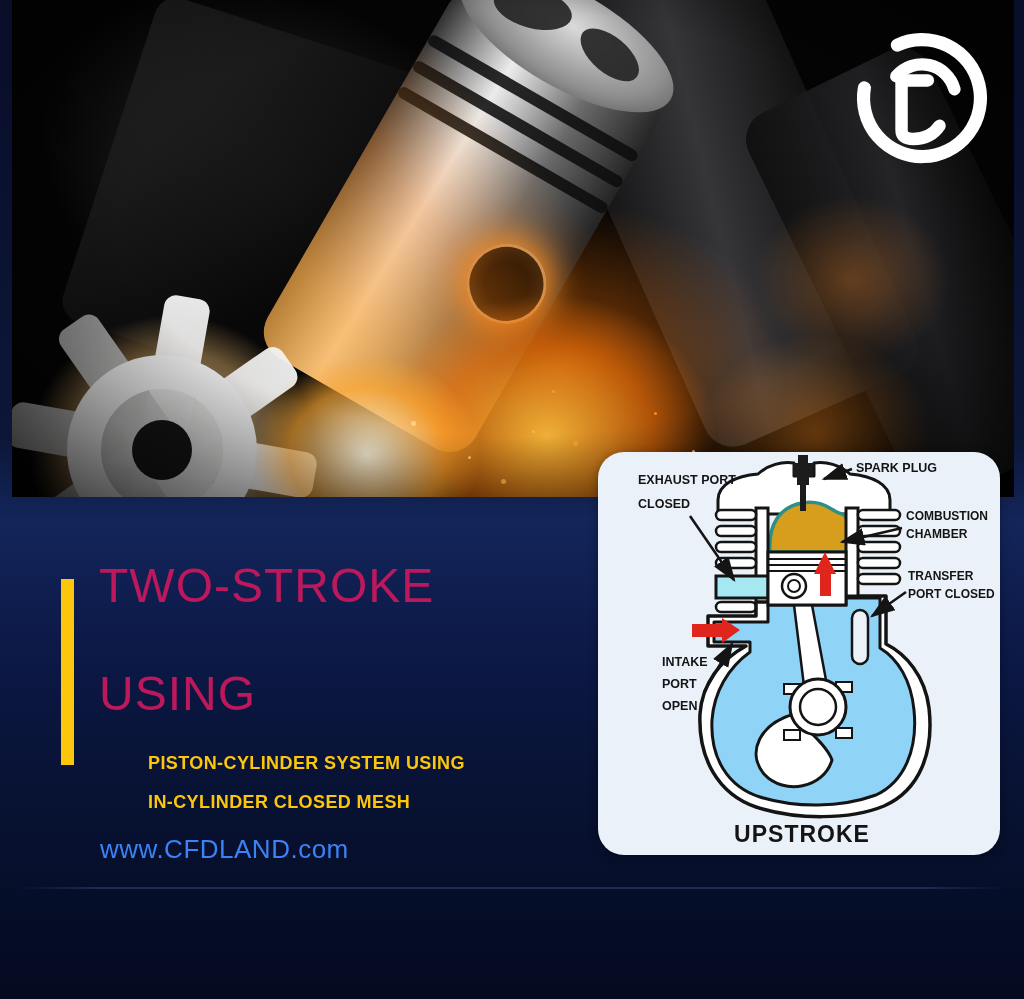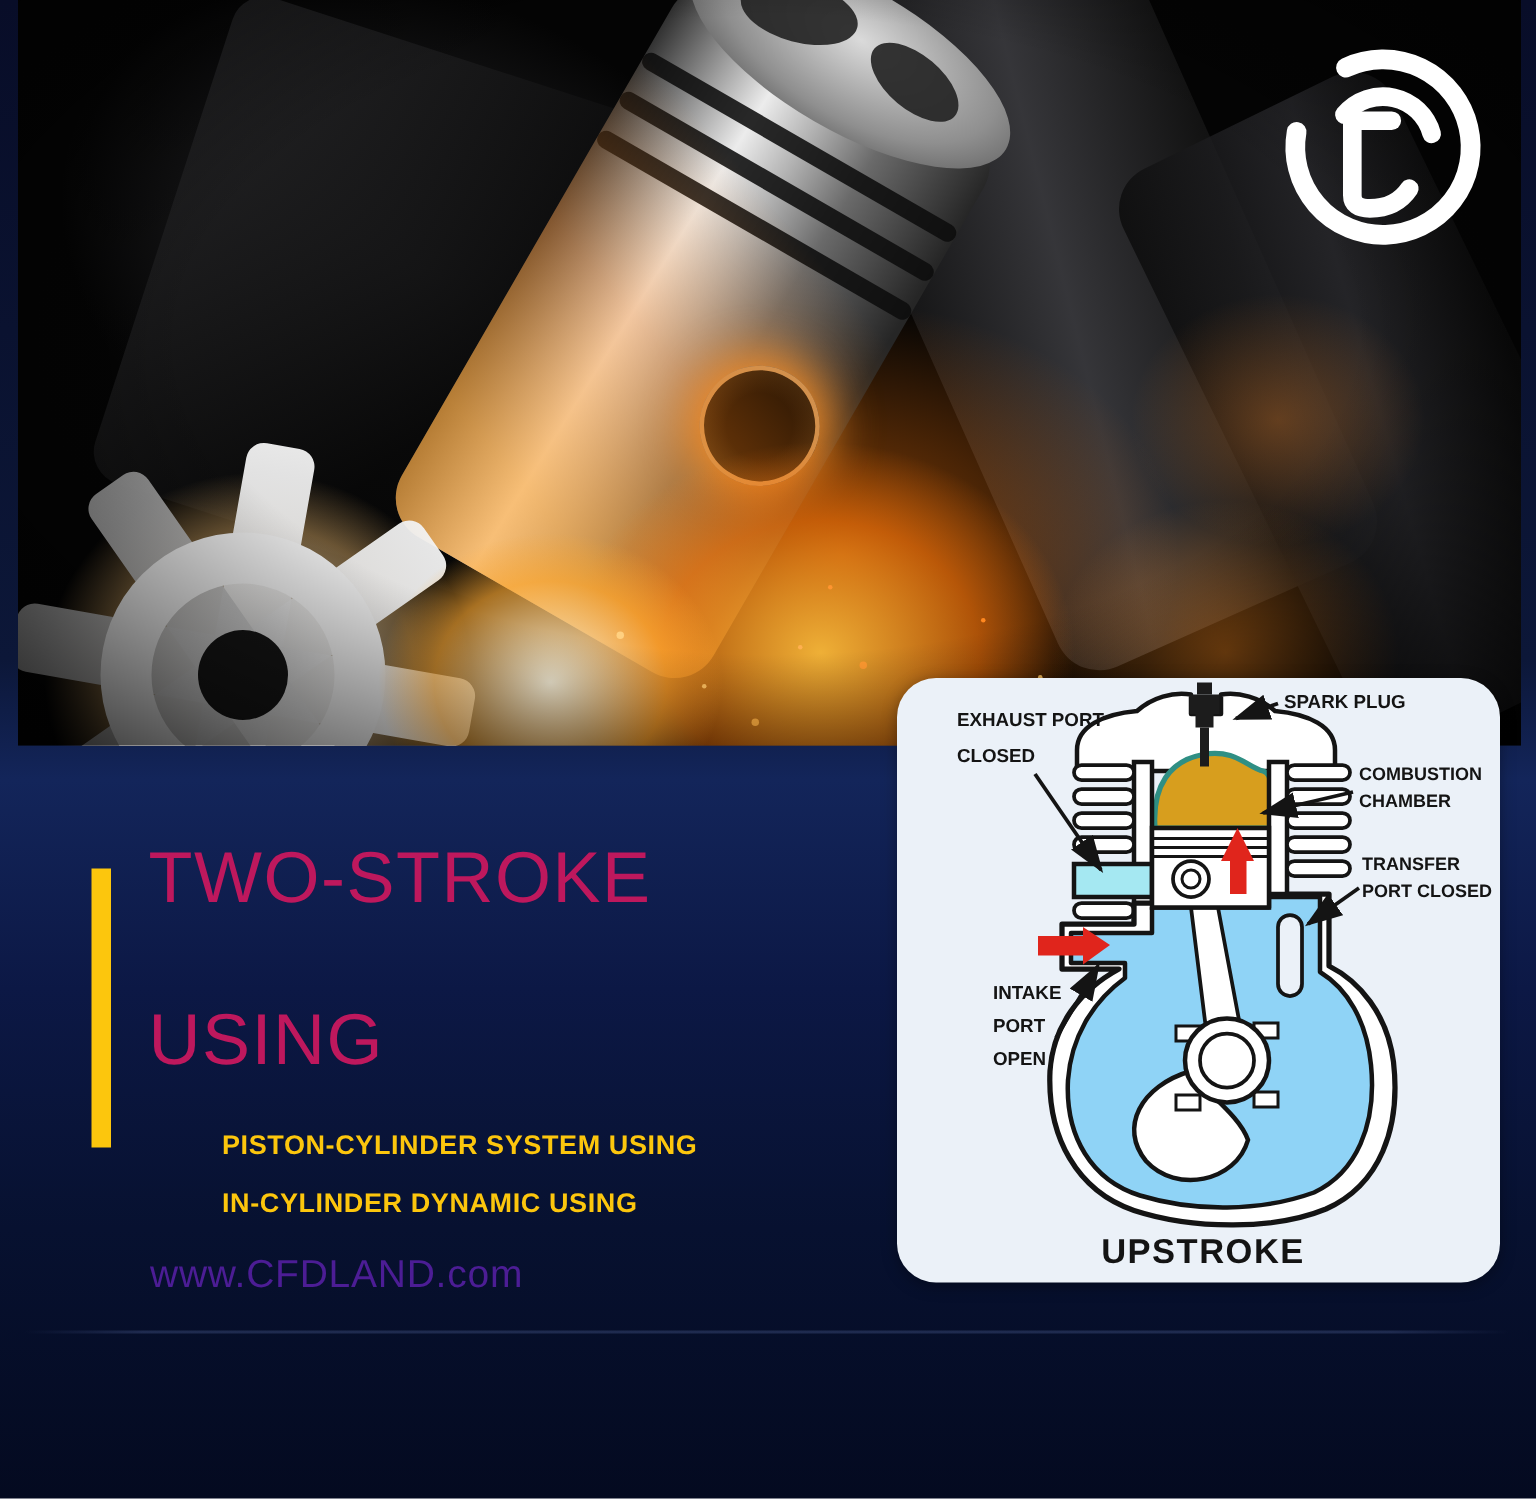--- a/index.html
+++ b/index.html
@@ -59,21 +59,21 @@
     background:radial-gradient(ellipse at 50% 45%,transparent 55%,rgba(0,0,0,.78) 100%);}
   .logo{position:absolute;right:16px;top:22px;width:152px;height:152px;}
   
   .accent-bar{position:absolute;left:61px;top:579px;width:13px;height:186px;background:#fcc60d;z-index:2;}
   .title-line{position:absolute;left:99px;color:#be185d;font-weight:400;font-size:48px;line-height:70px;
     letter-spacing:1px;z-index:2;}
   .t1{top:551px;} .t2{top:659px;}
   .sub-line{position:absolute;left:100px;color:#fcc60d;font-weight:700;font-size:18px;line-height:27px;
     letter-spacing:.4px;z-index:2;margin-left:48px;}
   .s1{top:750px;} .s2{top:789px;}
-  .website{position:absolute;left:100px;top:834px;color:#4c1d95;font-size:26px;letter-spacing:.5px;z-index:2;}
+  .website{position:absolute;left:100px;top:834px;color:#3b82f6;font-size:26px;letter-spacing:.5px;z-index:2;}
   .divider{position:absolute;left:16px;top:887px;width:990px;height:2px;opacity:.55;z-index:2;
     background:linear-gradient(90deg,rgba(90,110,170,0),rgba(95,115,175,.5) 8%,rgba(95,115,175,.5) 92%,rgba(90,110,170,0));}
   
   .card{position:absolute;left:598px;top:452px;width:402px;height:403px;background:#ebf1f8;
     border-radius:26px;z-index:3;box-shadow:0 2px 10px rgba(0,0,0,.35);}
   .card svg{display:block;}
   .dlabel{font-family:"Liberation Sans",sans-serif;font-weight:700;font-size:12.5px;fill:#141414;}
   .dlabel-r{font-size:12px;}
   .dcaption{font-family:"Liberation Sans",sans-serif;font-weight:700;font-size:23px;fill:#141414;letter-spacing:1px;}
 </style>
@@ -124,21 +124,21 @@
       <path d="M38,40 L38,74 Q38,80 46,80 Q58,80 64,71" stroke-width="8.5"></path>
       <path d="M38,40 L56,40" stroke-width="8.5"></path>
     </g>
   </svg>
 </div>
 
 <div class="accent-bar"></div>
 <div class="title-line t1">TWO-STROKE</div>
 <div class="title-line t2">USING</div>
 <div class="sub-line s1">PISTON-CYLINDER SYSTEM USING</div>
-<div class="sub-line s2">IN-CYLINDER DYNAMIC USING</div>
+<div class="sub-line s2">IN-CYLINDER CLOSED MESH</div>
 <div class="website">www.CFDLAND.com</div>
 <div class="divider"></div>
 
 <div class="card">
   <svg width="402" height="403" viewBox="0 0 402 403">
     <defs>
       <marker id="ah" markerWidth="11" markerHeight="9" refX="9" refY="3.5" orient="auto">
         <path d="M0,0 L10,3.5 L0,7 Z" fill="#141414"></path>
       </marker>
     </defs>

